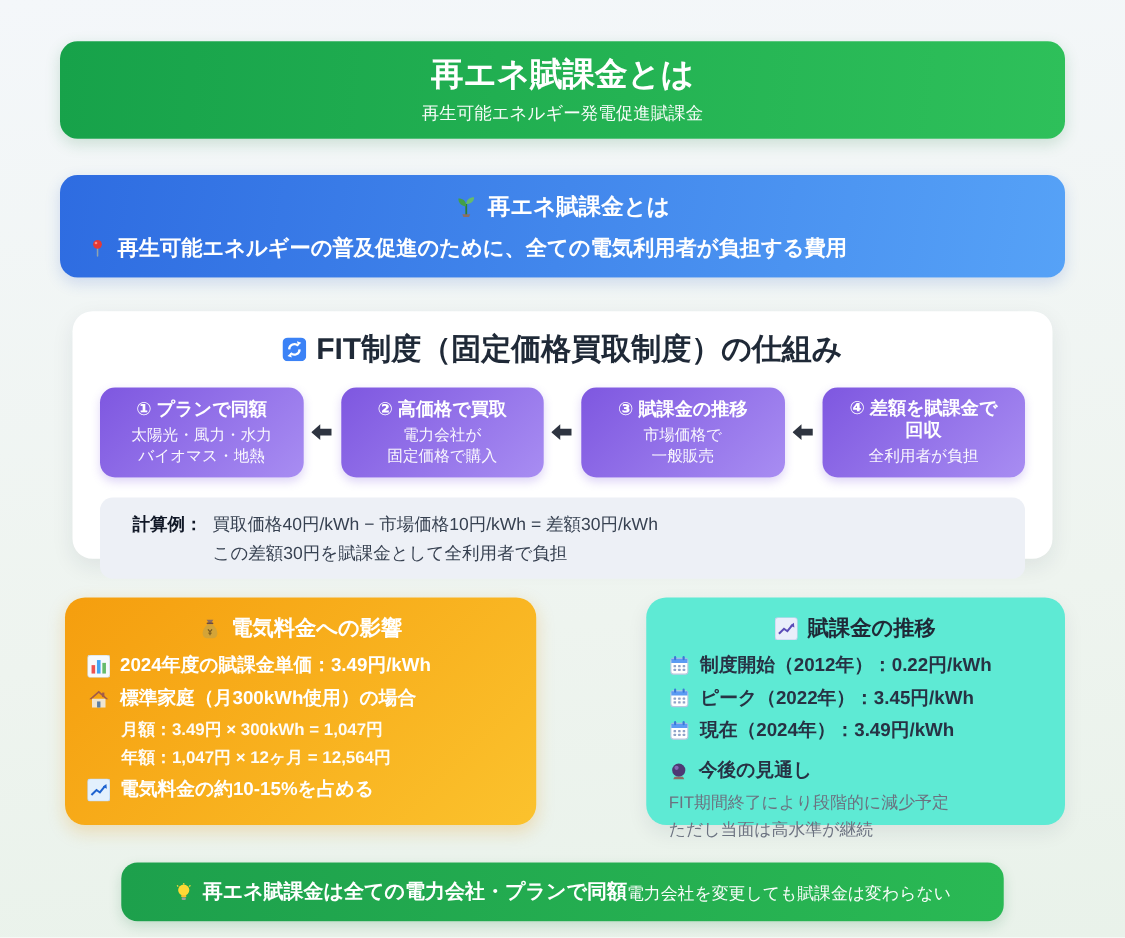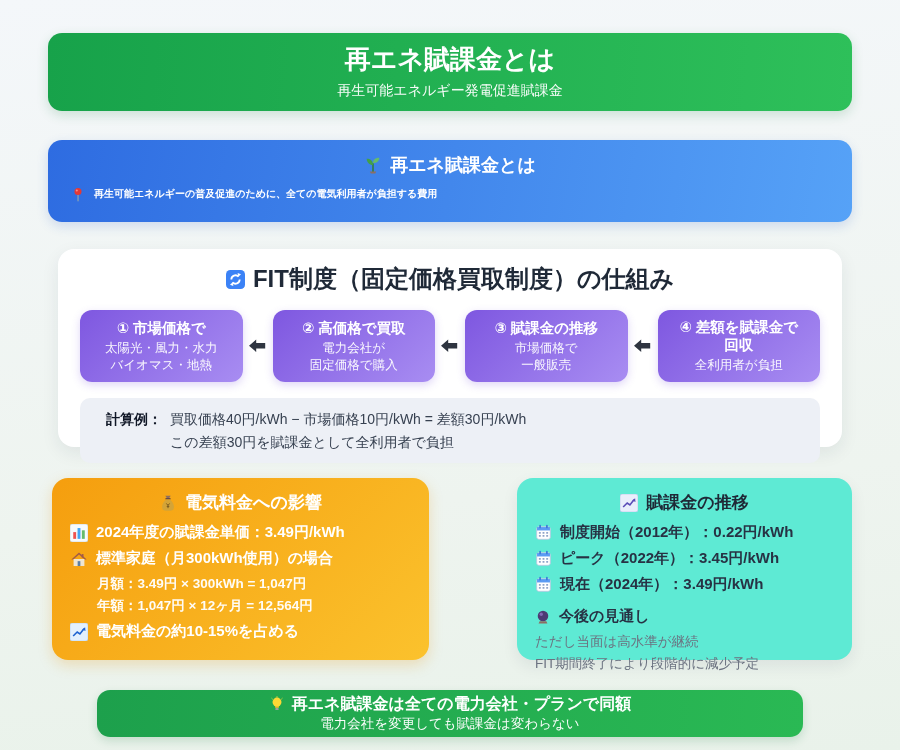--- a/index.html
+++ b/index.html
@@ -23,21 +23,21 @@
 
   
   .definition{
     margin:29px 48px 0;height:82px;border-radius:14px;box-sizing:border-box;
     background:linear-gradient(100deg,#2e6ce1,#56a2f7);
     color:#fff;padding:13px 22px;box-shadow:0 4px 12px rgba(40,90,200,.18);
   }
   .def-title-row{display:flex;align-items:center;justify-content:center;gap:8px;
     font-size:18px;font-weight:bold;}
   .def-desc-row{display:flex;gap:8px;margin-top:10px;
-    font-size:10px;font-weight:bold;}
+    font-size:17px;font-weight:bold;}
 
   
   .fit-card{
     margin:27px 58px 0;height:198px;box-sizing:border-box;background:#fff;
     border-radius:16px;box-shadow:0 6px 18px rgba(30,40,60,.08);
     padding:14px 22px 16px;
   }
   .fit-title-row{display:flex;align-items:center;justify-content:center;gap:8px;
     font-size:24px;font-weight:bold;color:#1f2937;margin-bottom:15px;}
   .flow{display:flex;align-items:stretch;}
@@ -71,21 +71,21 @@
   .card-item{display:flex;align-items:center;gap:8px;font-size:15px;font-weight:bold;margin:7px 0;}
   .card-subline{margin:4px 0 4px 27px;font-size:13.5px;font-weight:600;color:rgba(255,255,255,.96);}
   .trend-item{color:#273244;}
   .outlook{margin-top:13px;}
   .trend-note{font-size:13.5px;color:#6b7280;margin:4px 0;font-weight:normal;}
 
   
   .footer-banner{
     margin:30px auto 0;width:706px;height:47px;border-radius:13px;
     background:linear-gradient(95deg,#1da04c,#2ab954);
-    color:#fff;display:flex;flex-direction:column;align-items:center;justify-content:center;
+    color:#fff;display:flex;flex-direction:row;align-items:center;justify-content:center;
     box-shadow:0 4px 10px rgba(20,120,60,.18);
   }
   .footer-line1{display:flex;align-items:center;gap:7px;font-size:16px;font-weight:bold;line-height:1.2;}
   .footer-line2{font-size:13.5px;margin-top:2px;opacity:.97;}
 </style>
 </head>
 <body>
 
 <section class="hero">
   <h1 class="hero-title">再エネ賦課金とは</h1>
@@ -125,21 +125,21 @@
         <path d="M14.4 10 a4.4 4.4 0 0 1 -7.6 3" stroke="#fff" stroke-width="1.9" fill="none"></path>
         <path d="M12.2 3.2 l3.6 1.2 -2.8 2.6 Z" fill="#fff"></path>
         <path d="M7.8 16.8 l-3.6-1.2 2.8-2.6 Z" fill="#fff"></path>
       </svg>
     </span>
     <span>FIT制度（固定価格買取制度）の仕組み</span>
   </div>
 
   <div class="flow">
     <div class="step">
-      <div class="step-title">① 市場価格で</div>
+      <div class="step-title">① プランで同額</div>
       <div class="step-line">太陽光・風力・水力</div>
       <div class="step-line">バイオマス・地熱</div>
     </div>
     <span class="flow-arrow icon">
       <svg width="18" height="15" viewBox="0 0 18 15">
         <path d="M18 4.5 L8 4.5 L8 0.5 L0 7.5 L8 14.5 L8 10.5 L18 10.5 Z" fill="#2e3440" transform="scale(0.9)"></path>
       </svg>
     </span>
     <div class="step">
       <div class="step-title">② 高価格で買取</div>
@@ -297,22 +297,22 @@
     <div class="card-item trend-item outlook">
       <span class="icon">
         <svg width="16" height="16" viewBox="0 0 20 20">
           <circle cx="10" cy="8.8" r="6.6" fill="#4d3a74"></circle>
           <circle cx="7.8" cy="6.6" r="2.1" fill="#8d6fc0" opacity="0.85"></circle>
           <path d="M5.8 15.4 h8.4 l1.3 2.6 h-11 Z" fill="#8d6e63"></path>
         </svg>
       </span>
       <span>今後の見通し</span>
     </div>
+    <div class="trend-note">FIT期間終了により段階的に減少予定</div>
     <div class="trend-note">ただし当面は高水準が継続</div>
-    <div class="trend-note">FIT期間終了により段階的に減少予定</div>
   </div>
 </section>
 
 <section class="footer-banner">
   <div class="footer-line1">
     <span class="icon">
       <svg width="16" height="16" viewBox="0 0 20 20">
         <circle cx="10" cy="7.6" r="5.6" fill="#fdd835"></circle>
         <path d="M10 2 v-1.6 M4.5 4 l-1.2-1.2 M15.5 4 l1.2-1.2" stroke="#fdd835" stroke-width="1.2"></path>
         <rect x="7.4" y="12.6" width="5.2" height="2.2" rx="1" fill="#fbc02d"></rect>

